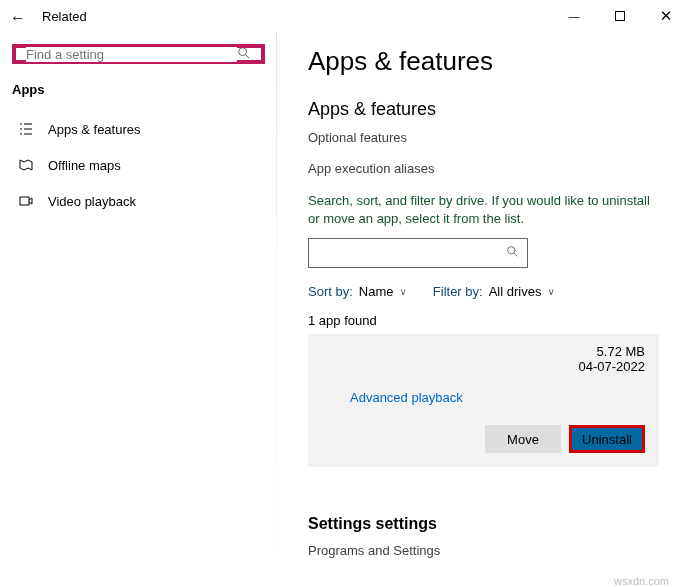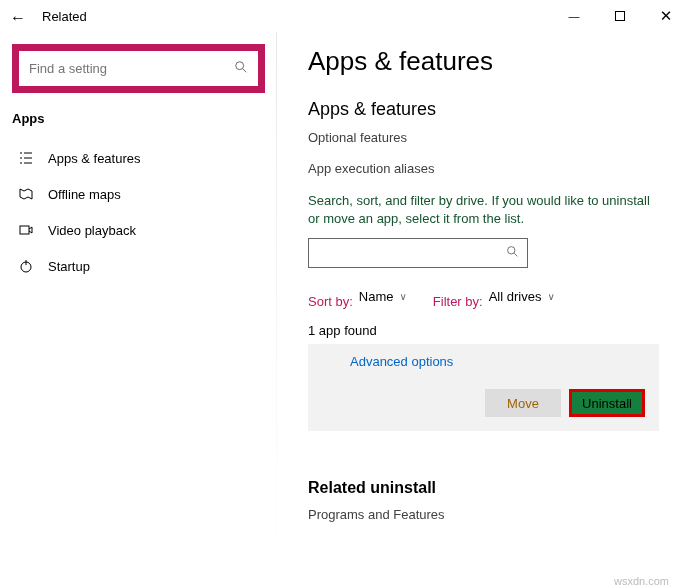--- a/index.html
+++ b/index.html
@@ -11,49 +11,49 @@
     .titlebar-title { font-size: 13px; }
     .win-controls { display: flex; }
     .win-btn { width: 46px; height: 32px; display: flex; align-items: center; justify-content: center; font-size: 11px; cursor: pointer; }
     .win-btn svg, .win-btn span { pointer-events: none; }
     
     .container { display: flex; height: calc(100% - 32px); }
     
     .sidebar { width: 278px; padding: 12px 8px 0 8px; border-right: 1px solid transparent; position: relative; }
     .sidebar::after { content: ""; position: absolute; top: 0; right: 0; width: 1px; height: 100%; background: linear-gradient(180deg, #e6e6e6 0%, #f4f4f4 40%, transparent 100%); }
     .home-row { display: flex; align-items: center; gap: 14px; padding: 8px 10px; margin-bottom: 14px; cursor: pointer; }
-    .search-box { height: 49px; border: 7px solid #be185d; display: flex; align-items: center; padding: 0 10px; margin: 0 4px 18px 4px; }
+    .search-box { height: 20px; border: 4px solid #be185d; display: flex; align-items: center; padding: 0 10px; margin: 0 4px 18px 4px; }
     .search-box input { flex: 1; border: none; outline: none; font-size: 13px; }
     .section-label { font-weight: 600; font-size: 13px; padding: 0 10px 14px 4px; }
     .nav-item { display: flex; align-items: center; gap: 14px; padding: 10px 10px; cursor: pointer; }
     .nav-item .icon { width: 16px; display: flex; justify-content: center; }
     
     .main { flex: 1; padding: 14px 30px 0 30px; overflow-y: auto; }
     .h1 { font-size: 26px; font-weight: 400; margin-bottom: 22px; }
     .h2 { font-size: 18px; font-weight: 400; margin-bottom: 10px; }
     .link { color: #404040; font-size: 13px; cursor: pointer; display: block; margin-bottom: 16px; }
     .desc { font-size: 13px; color: #14532d; margin-bottom: 10px; line-height: 1.4; }
     .app-search { height: 30px; border: 1px solid #666; width: 220px; display: flex; align-items: center; padding: 0 8px; margin-bottom: 16px; }
     .app-search input { flex: 1; border: none; outline: none; font-size: 13px; }
     
     .sort-row { display: flex; gap: 26px; font-size: 13px; margin-bottom: 14px; }
     .sort-item { display: flex; gap: 6px; align-items: center; cursor: pointer; }
-    .sort-label { color: #be185d; margin-top: 10px; }
+    .sort-label { color: #0c4a6e; }
     .chev { font-size: 10px; color: #666; }
     
     .found { font-size: 13px; margin-bottom: 6px; }
     
     .app-card { background: #f2f2f2; padding: 10px 14px 14px 14px; }
     .app-top { display: flex; justify-content: space-between; align-items: flex-start; margin-bottom: 16px; }
     .app-meta { text-align: right; font-size: 13px; }
     .adv-link { color: #0066cc; font-size: 13px; cursor: pointer; margin-left: 28px; margin-bottom: 20px; display: inline-block; }
     .btn-row { display: flex; justify-content: flex-end; gap: 8px; }
     .btn { width: 76px; height: 28px; display: flex; align-items: center; justify-content: center; font-size: 13px; cursor: pointer; }
-    .btn-move { background: #ddd; color: #a16207; border: none; }
-    .btn-uninstall { background: #15803d; border: 3px solid #d40000; }
+    .btn-move { background: #ddd; color: #000000; border: none; }
+    .btn-uninstall { background: #0369a1; border: 3px solid #d40000; }
     
     .related { margin-top: 48px; }
     .related .h3 { font-size: 16px; font-weight: 600; margin-bottom: 10px; }
     
     .watermark { position: absolute; bottom: 0; right: 20px; font-size: 11px; color: #bbb; }
   </style>
 </head>
 <body>
 
 <div class="titlebar">
@@ -112,29 +112,20 @@
     </div>
     <div class="nav-item">
       <span class="icon">
         <svg width="16" height="16" viewBox="0 0 16 16">
             <rect x="2" y="4" width="9" height="8" fill="none" stroke="#000"></rect>
             <path d="M11 7 L14 5 L14 11 L11 9" fill="none" stroke="#000"></path>
           </svg>
       </span>
       <span>Video playback</span>
     </div>
-    <div class="nav-item">
-      <span class="icon">
-        <svg width="16" height="16" viewBox="0 0 16 16">
-            <circle cx="8" cy="9" r="5" fill="none" stroke="#000"></circle>
-            <line x1="8" y1="2" x2="8" y2="7" stroke="#000"></line>
-          </svg>
-      </span>
-      <span>Startup</span>
-    </div>
   </div>
 
   <div class="main">
     <div class="h1">Apps &amp; features</div>
     <div class="h2">Apps &amp; features</div>
     <a class="link">Optional features</a>
     <a class="link">App execution aliases</a>
     <div class="desc">Search, sort, and filter by drive. If you would like to uninstall or move an app, select it from the list.</div>
     <div class="app-search">
       <input type="text" style="">
@@ -152,26 +143,33 @@
         <span class="chev">∨</span>
       </div>
       <div class="sort-item">
         <span class="sort-label">Filter by:</span>
         <span>All drives</span>
         <span class="chev">∨</span>
       </div>
     </div>
     <div class="found">1 app found</div>
     <div class="app-card">
-      <a class="adv-link">Advanced options</a>
+      <div class="app-top">
+        <div></div>
+        <div class="app-meta">
+          <div>5.72 MB</div>
+          <div>04-07-2022</div>
+        </div>
+      </div>
+      <a class="adv-link">Advanced playback</a>
       <div class="btn-row">
         <div class="btn btn-move">Move</div>
         <div class="btn btn-uninstall">Uninstall</div>
       </div>
     </div>
     <div class="related">
-      <div class="h3">Related uninstall</div>
-      <a class="link">Programs and Features</a>
+      <div class="h3">Settings settings</div>
+      <a class="link">Programs and Settings</a>
     </div>
   </div>
 </div>
 
 <div class="watermark">wsxdn.com</div>
 
 </body></html>

